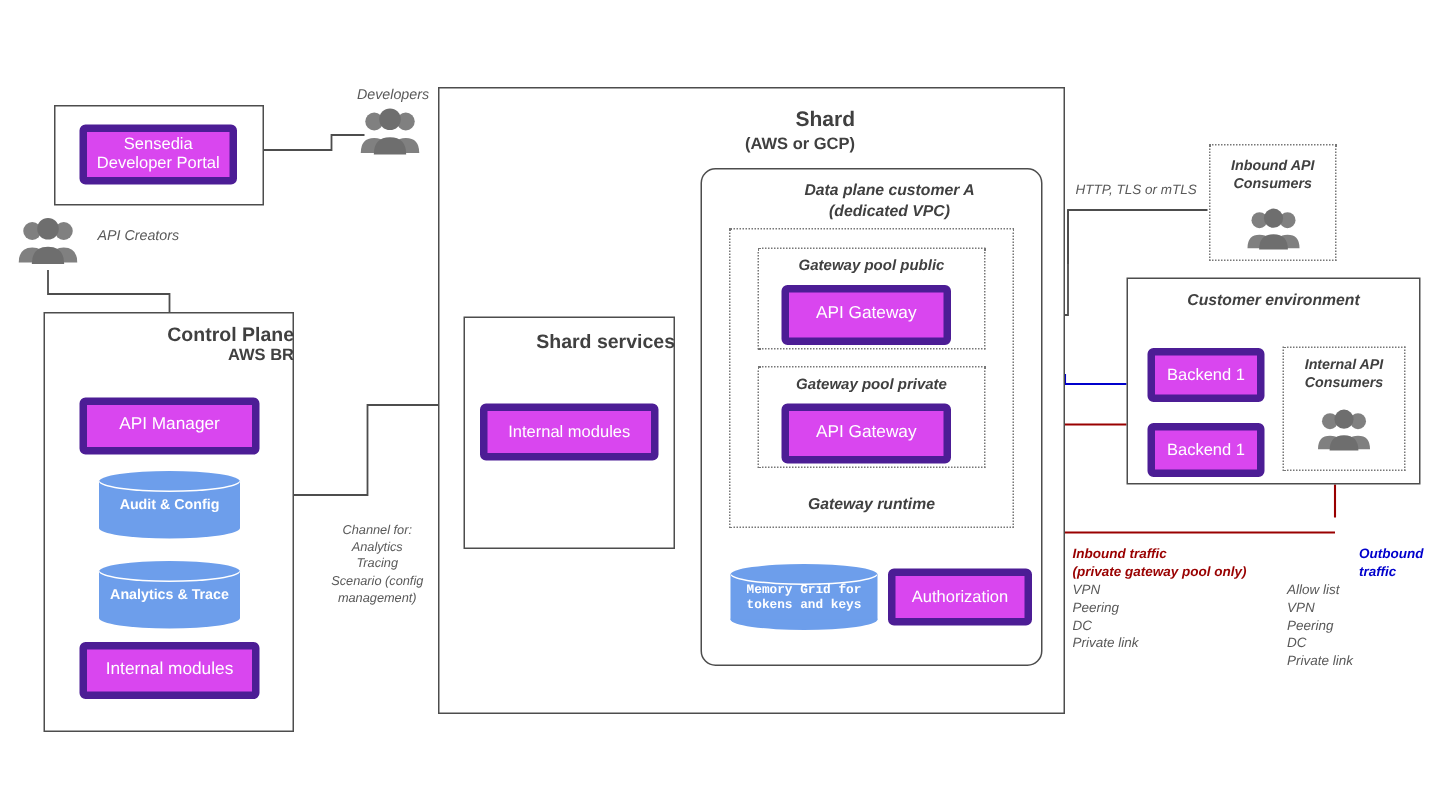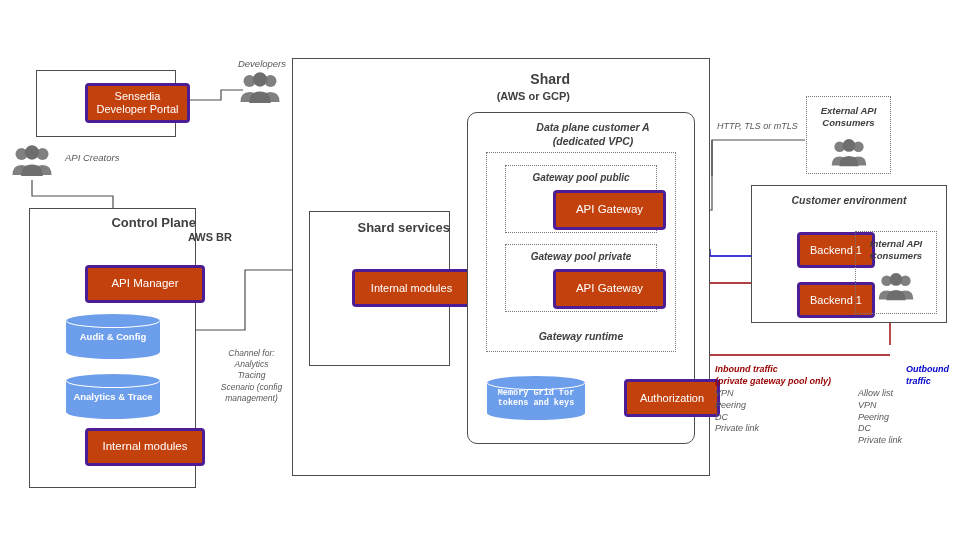--- a/index.html
+++ b/index.html
@@ -8,24 +8,24 @@
        -webkit-font-smoothing:antialiased;}
   .canvas{position:absolute;left:0;top:0;width:960px;height:540px;}
   svg.wires{position:absolute;left:0;top:0;width:960px;height:540px;pointer-events:none;}
 
   
   .box{position:absolute;box-sizing:border-box;}
   .solid{border:1px solid #4d4d4d;background:#ffffff;}
   .dotted{border:1px dotted #777777;background:transparent;}
   .rounded{border-radius:10px;}
 
-  .purple{position:absolute;box-sizing:border-box;background:#c2410c;
-          border:3px solid #4c1d95;border-radius:4px;color:#ffffff;
+  .purple{position:absolute;box-sizing:border-box;background:#d946ef;
+          border:5px solid #4c1d95;border-radius:4px;color:#ffffff;
           display:flex;align-items:center;justify-content:center;
-          text-align:center;line-height:1.18;margin-left:32px;}
+          text-align:center;line-height:1.18;}
 
   
   .title{position:absolute;color:#404040;font-weight:bold;text-align:right;
          line-height:1.25;}
   .ital{position:absolute;color:#404040;font-style:italic;text-align:center;
         line-height:1.3;}
   .lbl{position:absolute;color:#595959;font-style:italic;line-height:1.32;}
 
   
   .cyl{position:absolute;}
@@ -115,21 +115,21 @@
       <g fill="#6e6e6e">
         <circle cx="20" cy="9.5" r="7.2"></circle>
           <path d="M9.2 33 q0-11.5 10.8-11.5 q10.8 0 10.8 11.5z"></path>
       </g>
     </svg>
   </div>
   <div class="lbl" style="left:65px;top:152px;font-size:9.5px;">API Creators</div>
 
   <div class="box solid" style="left:29px;top:208px;width:167px;height:280px;"></div>
   <div class="title" style="left:29px;top:215px;width:167px;font-size:13px;">Control Plane</div>
-  <div class="title" style="left:29px;top:231px;width:167px;font-size:11px;margin-left:36px;">AWS BR</div>
+  <div class="title" style="left:29px;top:231px;width:167px;font-size:11px;">AWS BR</div>
 
   <div class="purple" style="left:53px;top:265px;width:120px;height:38px;font-size:11.5px;">
     <span>API Manager</span>
   </div>
 
   <div class="cyl" style="left:66px;top:314px;width:94px;height:45px;">
     <div class="bot"></div>
     <div class="body"></div>
     <div class="top"></div>
     <div class="txt" style="font-size:9.5px;">Audit &amp; Config</div>
@@ -196,21 +196,21 @@
       </span>
     </div>
   </div>
 
   <div class="purple" style="left:592px;top:379px;width:96px;height:38px;font-size:11px;">
     <span>Authorization</span>
   </div>
 
   <div class="box dotted" style="left:806px;top:96px;width:85px;height:78px;"></div>
   <div class="ital" style="left:806px;top:105px;width:85px;font-size:9.5px;font-weight:bold;">
-    <span>External API</span><br>
+    <span>Inbound API</span><br>
     <span>Consumers</span>
   </div>
   <div class="people" style="left:829px;top:137px;width:40px;height:32px;">
     <svg viewBox="0 0 40 36" xmlns="http://www.w3.org/2000/svg">
       <g fill="#808080">
         <circle cx="9.5" cy="11" r="6"></circle>
           <path d="M0.5 32 q0-10 9-10 q9 0 9 10z"></path>
         <circle cx="30.5" cy="11" r="6"></circle>
           <path d="M21.5 32 q0-10 9-10 q9 0 9 10z"></path>
       </g>

